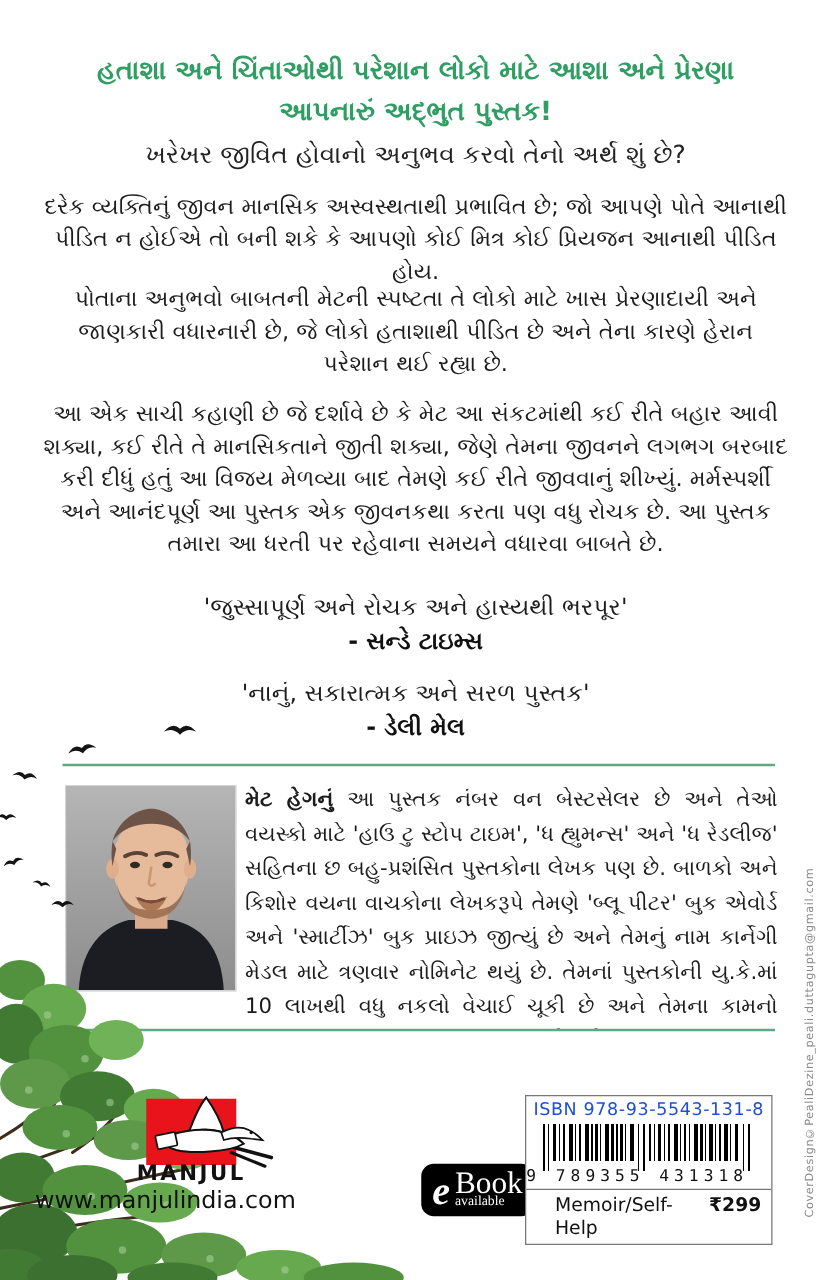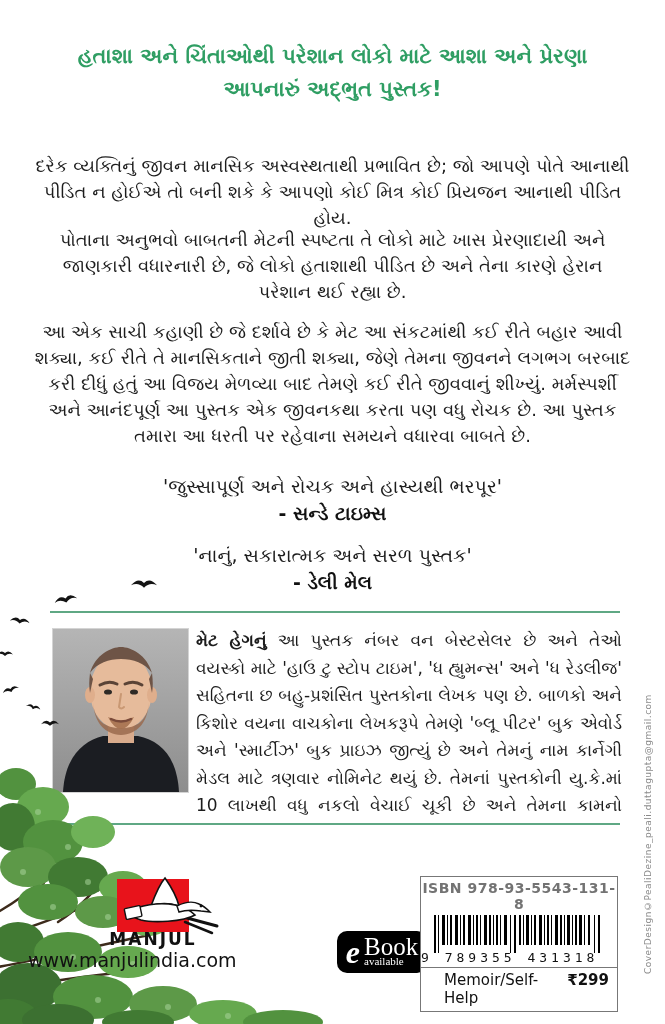--- a/index.html
+++ b/index.html
@@ -71,21 +71,21 @@
   .ebook-badge .e{font-style:italic;font-size:32px;line-height:30px;margin-right:4px;font-weight:bold;}
   .ebook-badge .col{display:flex;flex-direction:column;align-items:flex-start;}
   .ebook-badge .l1{font-size:25px;line-height:18px;}
   .ebook-badge .l2{font-size:11px;line-height:11px;}
 
   .isbn-block{
     top:876px;left:420px;width:198px;box-sizing:border-box;
     border:1px solid #777;background:#fff;
   }
   .isbn-label{
-    padding-top:3px;font-size:14px;text-align:center;color:#737373;letter-spacing:0.5px;font-weight:bold;
+    padding-top:3px;font-size:14px;text-align:center;color:#1d4ed8;letter-spacing:0.5px;
   }
   .barcode{display:block;margin:3px auto 0 auto;}
   .barcode-digits{
     font-size:13px;letter-spacing:4px;text-align:left;color:#111;
     margin-top:-3px;padding-bottom:2px;font-family:"DejaVu Sans Mono","Liberation Mono",monospace;
   }
   .category-row{
     border-top:1px solid #777;display:flex;justify-content:space-between;
     padding:3px 8px 4px 23px;font-size:15px;color:#111;
   }
@@ -97,20 +97,21 @@
     font-size:9px;color:#8a8a8a;letter-spacing:0.5px;
   }
 </style>
 </head>
 <body>
 
 <div class="page">
 
   <div class="abs headline">હતાશા અને ચિંતાઓથી પરેશાન લોકો માટે આશા અને પ્રેરણા આપનારું અદ્ભુત પુસ્તક!</div>
 
+  <div class="abs question">ખરેખર જીવિત હોવાનો અનુભવ કરવો તેનો અર્થ શું છે?</div>
 
   <p class="abs para p2">પોતાના અનુભવો બાબતની મેટની સ્પષ્ટતા તે લોકો માટે ખાસ પ્રેરણાદાયી અને જાણકારી વધારનારી છે, જે લોકો હતાશાથી પીડિત છે અને તેના કારણે હેરાન પરેશાન થઈ રહ્યા છે.</p>
   <p class="abs para p1">દરેક વ્યક્તિનું જીવન માનસિક અસ્વસ્થતાથી પ્રભાવિત છે; જો આપણે પોતે આનાથી પીડિત ન હોઈએ તો બની શકે કે આપણો કોઈ મિત્ર કોઈ પ્રિયજન આનાથી પીડિત હોય.</p>
   <p class="abs para p3">આ એક સાચી કહાણી છે જે દર્શાવે છે કે મેટ આ સંકટમાંથી કઈ રીતે બહાર આવી શક્યા, કઈ રીતે તે માનસિકતાને જીતી શક્યા, જેણે તેમના જીવનને લગભગ બરબાદ કરી દીધું હતું આ વિજય મેળવ્યા બાદ તેમણે કઈ રીતે જીવવાનું શીખ્યું. મર્મસ્પર્શી અને આનંદપૂર્ણ આ પુસ્તક એક જીવનકથા કરતા પણ વધુ રોચક છે. આ પુસ્તક તમારા આ ધરતી પર રહેવાના સમયને વધારવા બાબતે છે.</p>
 
   <div class="abs quote-text q1t">'જુસ્સાપૂર્ણ અને રોચક અને હાસ્યથી ભરપૂર'</div>
   <div class="abs quote-source q1s">- સન્ડે ટાઇમ્સ</div>
   <div class="abs quote-text q2t">'નાનું, સકારાત્મક અને સરળ પુસ્તક'</div>
   <div class="abs quote-source q2s">- ડેલી મેલ</div>
 

